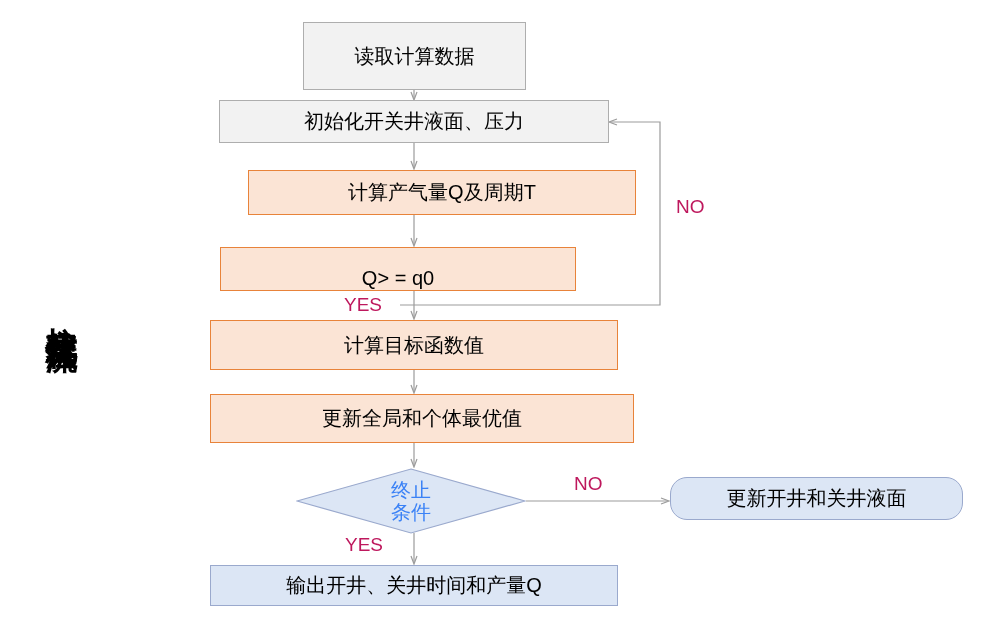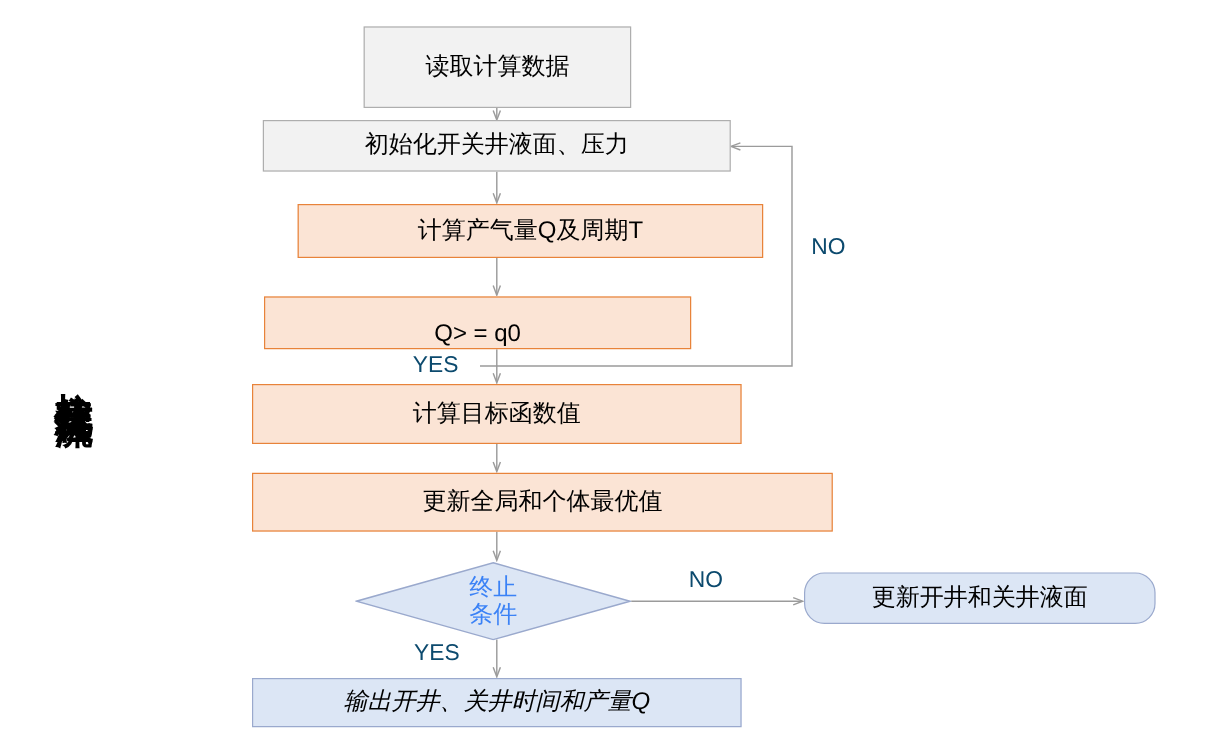--- a/index.html
+++ b/index.html
@@ -71,21 +71,21 @@
     align-items: center;
     justify-content: center;
     font-size: 20px;
     color: #3b82f6;
     line-height: 1.12;
     pointer-events: none;
   }
   .edge-label {
     position: absolute;
     font-size: 19px;
-    color: #0c4a6e;
+    color: #be185d;
     white-space: nowrap;
   }
   #wires {
     position: absolute;
     left: 0;
     top: 0;
     width: 1007px;
     height: 625px;
     pointer-events: none;
   }
@@ -136,39 +136,39 @@
   </div>
 
   <div class="node orange" style="left:220px; top:247px; width:356px; height:44px;align-items:flex-end;">
     <span>Q&gt; = q0</span>
   </div>
 
   <div class="node orange" style="left:210px; top:320px; width:408px; height:50px;">
     <span>计算目标函数值</span>
   </div>
 
-  <div class="node orange" style="left:210px; top:394px; width:484px; height:49px;">
+  <div class="node orange" style="left:210px; top:394px; width:424px; height:49px;">
     <span>更新全局和个体最优值</span>
   </div>
 
   <div class="diamond-wrap" style="left:296px; top:468px; width:230px; height:66px;">
     <svg width="230" height="66" viewBox="0 0 230 66" xmlns="http://www.w3.org/2000/svg">
       <polygon points="115,1 229,33 115,65 1,33" fill="#dce6f5" stroke="#9aa9cd" stroke-width="1.2"></polygon>
     </svg>
     <div class="diamond-label">
       <span>终止</span>
       <span>条件</span>
     </div>
   </div>
 
   <div class="node blue" style="left:670px; top:477px; width:293px; height:43px;border-radius:17px;">
     <span>更新开井和关井液面</span>
   </div>
 
-  <div class="node blue" style="left:210px; top:565px; width:408px; height:41px;font-style:italic;">
+  <div class="node blue" style="left:210px; top:565px; width:408px; height:41px;">
     <span>输出开井、关井时间和产量Q</span>
   </div>
 
   <div class="edge-label" style="left:344px; top:294px;">YES</div>
 
   <div class="edge-label" style="left:676px; top:196px;">NO</div>
 
   <div class="edge-label" style="left:345px; top:534px;">YES</div>
 
   <div class="edge-label" style="left:574px; top:473px;">NO</div>

